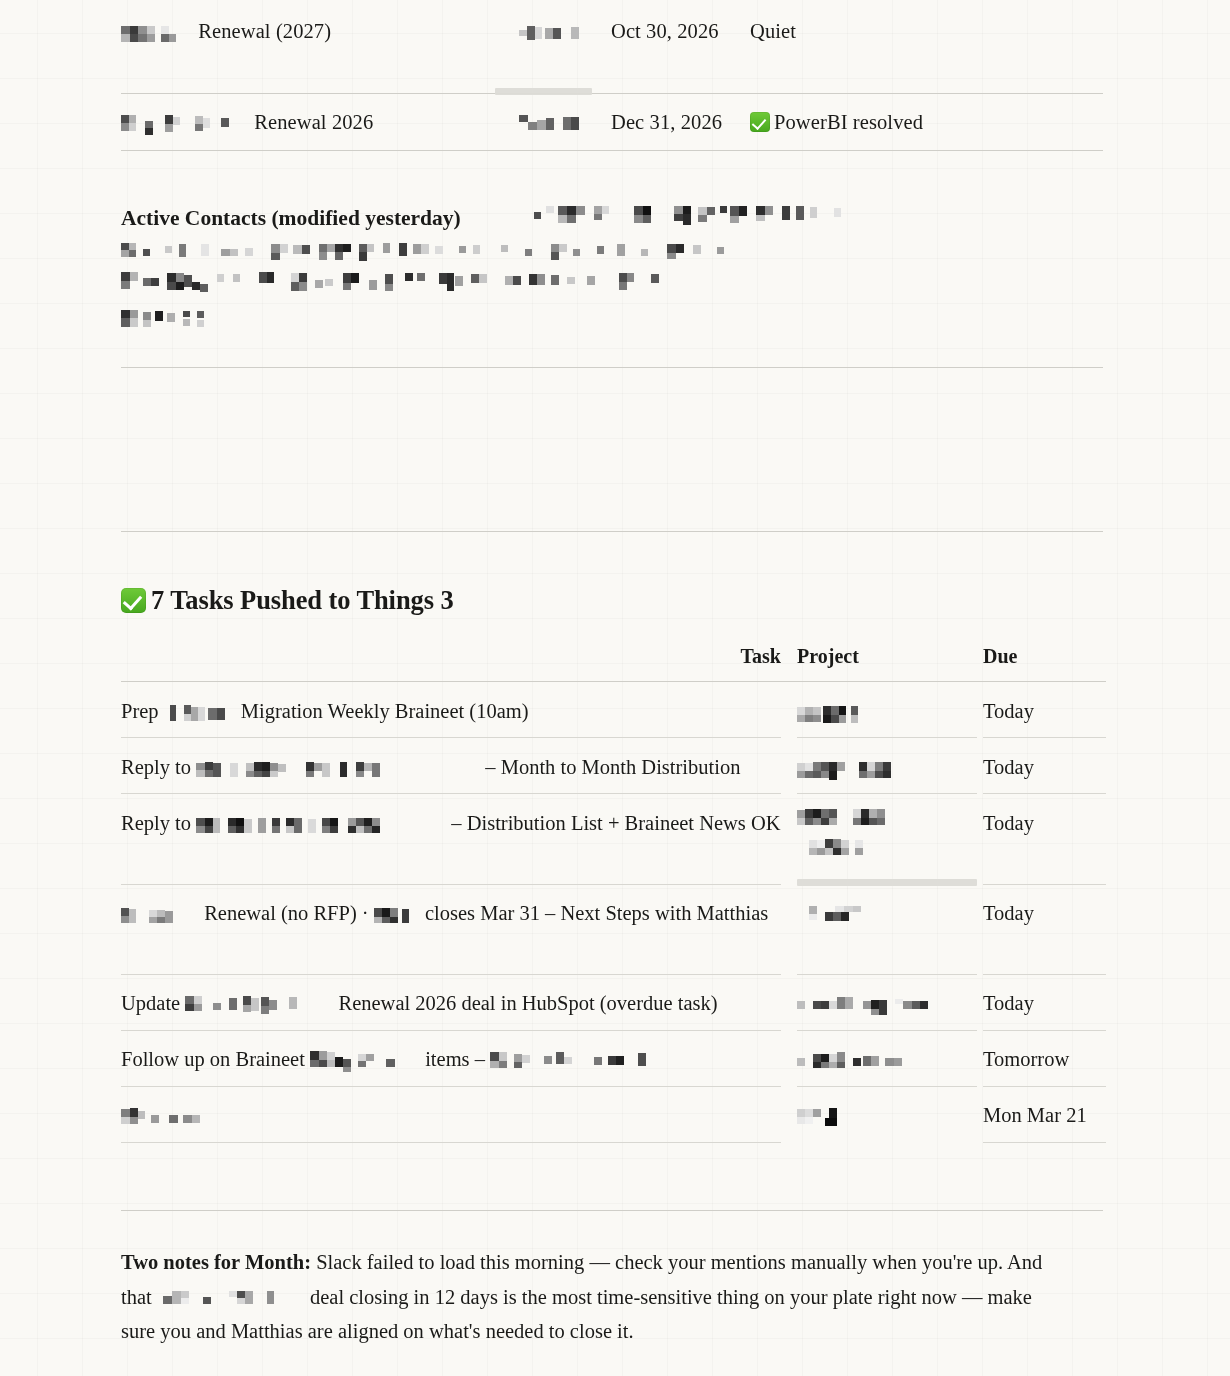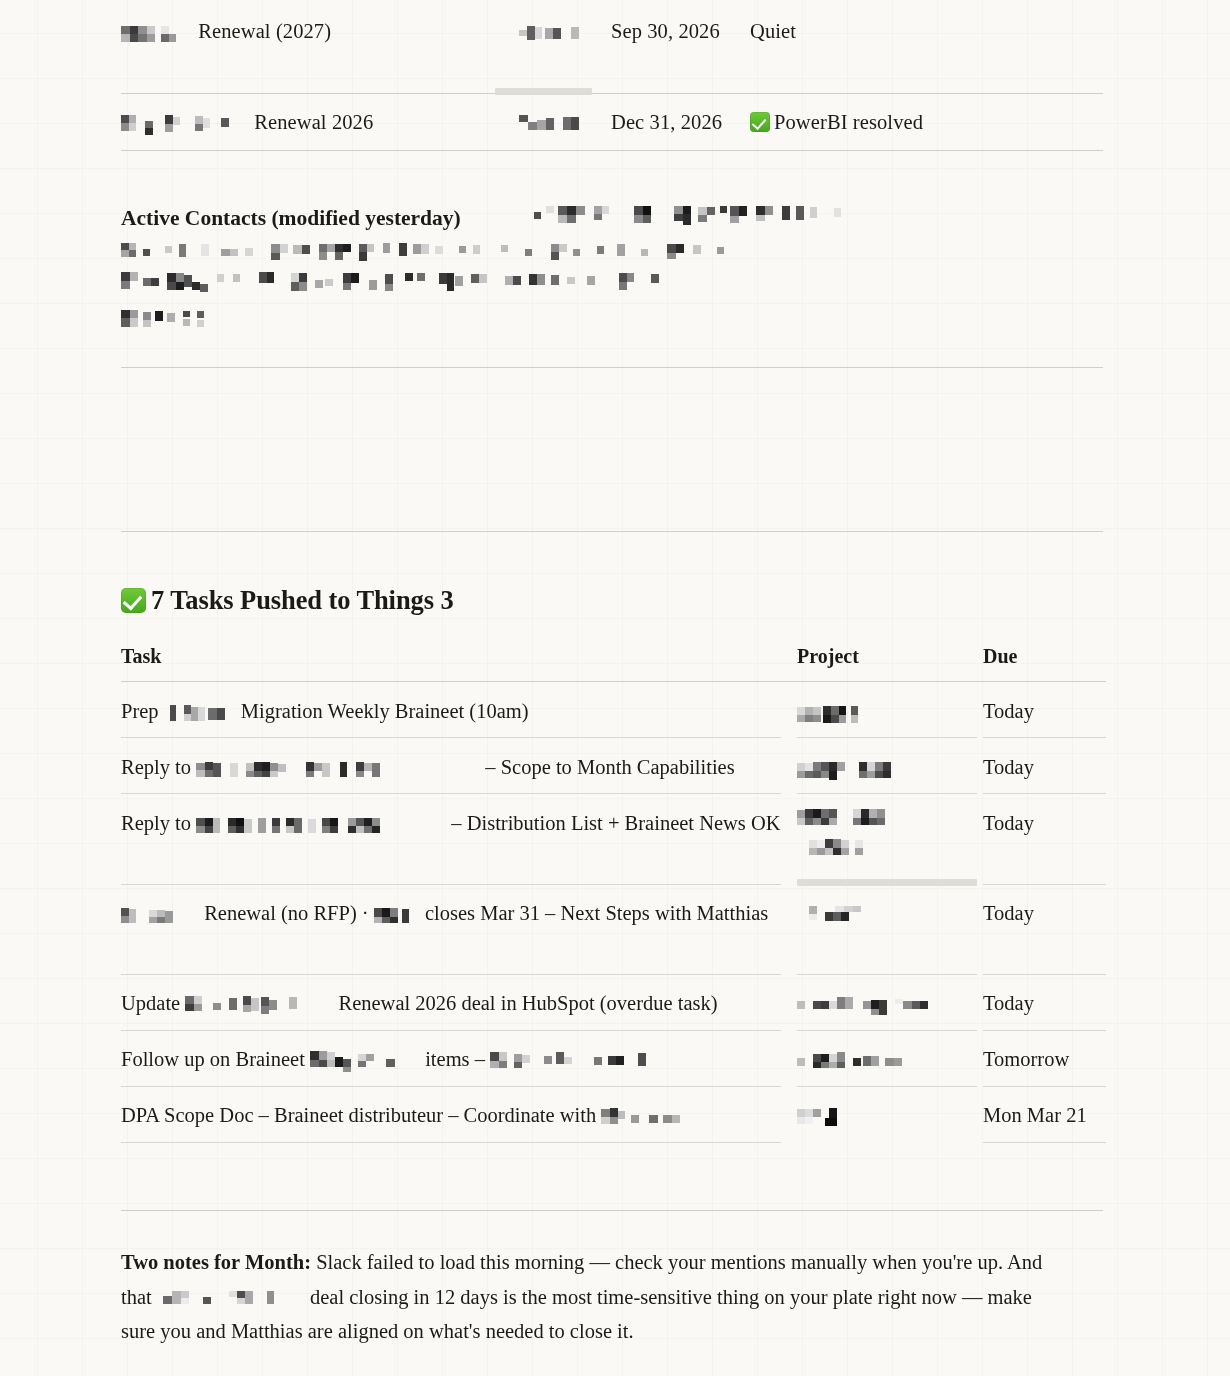--- a/index.html
+++ b/index.html
@@ -124,21 +124,21 @@
       <div class="cell" style="left:519px; top:14px;">
         <span class="redact" style="width:66px;height:18px;">
           <i style="left:0px;top:6px;width:8px;height:6px;background:#c6c6c6"></i>
           <i style="left:8px;top:2px;width:8px;height:14px;background:#5f5f5f"></i>
           <i style="left:16px;top:3px;width:7px;height:12px;background:#d6d6d6"></i>
           <i style="left:26px;top:4px;width:8px;height:11px;background:#a8a8a8"></i>
           <i style="left:34px;top:4px;width:8px;height:11px;background:#555"></i>
           <i style="left:52px;top:3px;width:8px;height:12px;background:#b9b9b9"></i>
         </span>
       </div>
-      <div class="cell" style="left:611px; top:14px; width:125px;">Sep 30, 2026</div>
+      <div class="cell" style="left:611px; top:14px; width:125px;">Oct 30, 2026</div>
       <div class="cell" style="left:750px; top:14px;">Quiet</div>
     </div>
 
     <div class="hr-full" style="top:93px;"></div>
     <div class="scrollbar-artifact" style="left:495px; top:88px; width:97px; height:7px;"></div>
 
     <div>
       <div class="cell" style="left:121px; top:105px;">
         <span class="redact" style="width:128px;height:22px;">
           <i style="left:0px;top:2px;width:8px;height:8px;background:#4d4d4d"></i>
@@ -334,21 +334,21 @@
 
 
   <div class="hr-full" style="top:531px;"></div>
 
   <div class="h-big" style="left:121px; top:583px;">
     <span class="ck big"></span><span>7 Tasks Pushed to Things 3</span>
   </div>
 
   <div class="tbl">
 
-    <div class="th col-task" style="top:6px;">Task</div>
+    <div class="th col-task" style="top:6px;text-align:right;">Task</div>
     <div class="th col-proj" style="top:6px;">Project</div>
     <div class="th col-due" style="top:6px;">Due</div>
     <div class="hr-seg" style="left:0px; top:45px; width:985px; background:#cfcec8;"></div>
 
     <div>
       <div class="td col-task" style="top:58px;">
         <span>Prep</span>
         <span class="redact" style="width:72px;height:18px;">
           <i style="left:6px;top:1px;width:6px;height:16px;background:#4b4b4b"></i>
           <i style="left:20px;top:1px;width:7px;height:9px;background:#5a5a5a"></i>
@@ -406,21 +406,21 @@
           <i style="left:110px;top:2px;width:8px;height:9px;background:#333"></i>
           <i style="left:110px;top:11px;width:8px;height:6px;background:#7a7a7a"></i>
           <i style="left:118px;top:3px;width:8px;height:8px;background:#9d9d9d"></i>
           <i style="left:126px;top:3px;width:8px;height:14px;background:#c8c8c8"></i>
           <i style="left:144px;top:2px;width:7px;height:15px;background:#2b2b2b"></i>
           <i style="left:160px;top:2px;width:8px;height:9px;background:#3e3e3e"></i>
           <i style="left:160px;top:11px;width:8px;height:6px;background:#888"></i>
           <i style="left:168px;top:3px;width:8px;height:8px;background:#b5b5b5"></i>
           <i style="left:176px;top:3px;width:8px;height:14px;background:#777"></i>
         </span>
-        <span>– Scope to Month Capabilities</span>
+        <span>– Month to Month Distribution</span>
       </div>
       <div class="td col-proj" style="top:114px;">
         <span class="redact" style="width:106px;height:20px;">
           <i style="left:0px;top:4px;width:8px;height:8px;background:#d0d0d0"></i>
           <i style="left:0px;top:12px;width:8px;height:7px;background:#9b9b9b"></i>
           <i style="left:8px;top:4px;width:8px;height:8px;background:#e2e2e2"></i>
           <i style="left:8px;top:12px;width:8px;height:7px;background:#6b6b6b"></i>
           <i style="left:16px;top:3px;width:8px;height:9px;background:#7a7a7a"></i>
           <i style="left:16px;top:12px;width:8px;height:7px;background:#5a5a5a"></i>
           <i style="left:24px;top:3px;width:8px;height:9px;background:#555"></i>
@@ -661,21 +661,20 @@
         </span>
       </div>
       <div class="td col-due" style="top:406px;">Tomorrow</div>
       <div class="hr-seg" style="left:0px; top:450px; width:660px;"></div>
       <div class="hr-seg" style="left:676px; top:450px; width:180px;"></div>
       <div class="hr-seg" style="left:862px; top:450px; width:123px;"></div>
     </div>
 
     <div>
       <div class="td col-task" style="top:462px;">
-        <span>DPA Scope Doc – Braineet distributeur – Coordinate with</span>
         <span class="redact" style="width:96px;height:20px;">
           <i style="left:0px;top:2px;width:9px;height:8px;background:#7e7e7e"></i>
           <i style="left:0px;top:10px;width:9px;height:7px;background:#cfcfcf"></i>
           <i style="left:9px;top:1px;width:8px;height:9px;background:#333"></i>
           <i style="left:9px;top:10px;width:8px;height:7px;background:#8f8f8f"></i>
           <i style="left:17px;top:4px;width:7px;height:8px;background:#bdbdbd"></i>
           <i style="left:30px;top:8px;width:8px;height:8px;background:#9a9a9a"></i>
           <i style="left:48px;top:8px;width:9px;height:8px;background:#6e6e6e"></i>
           <i style="left:62px;top:8px;width:9px;height:8px;background:#8b8b8b"></i>
           <i style="left:71px;top:8px;width:8px;height:8px;background:#b6b6b6"></i>

